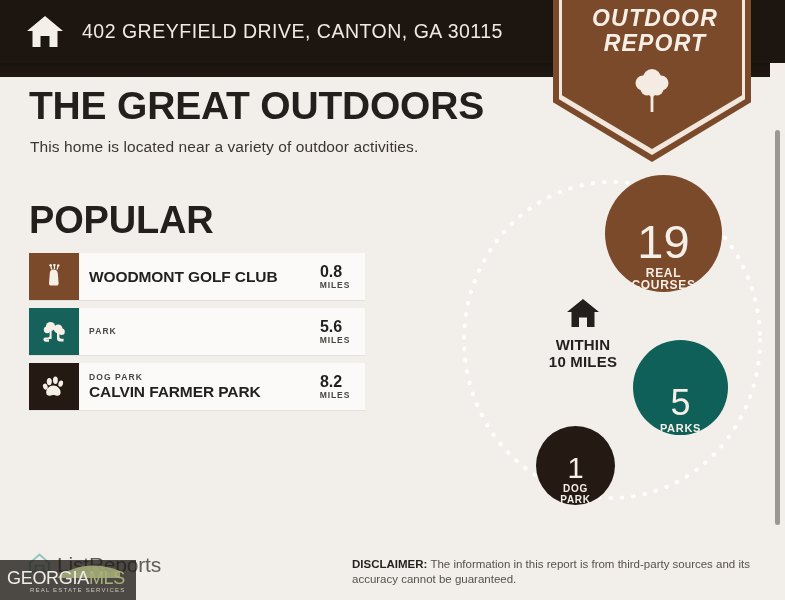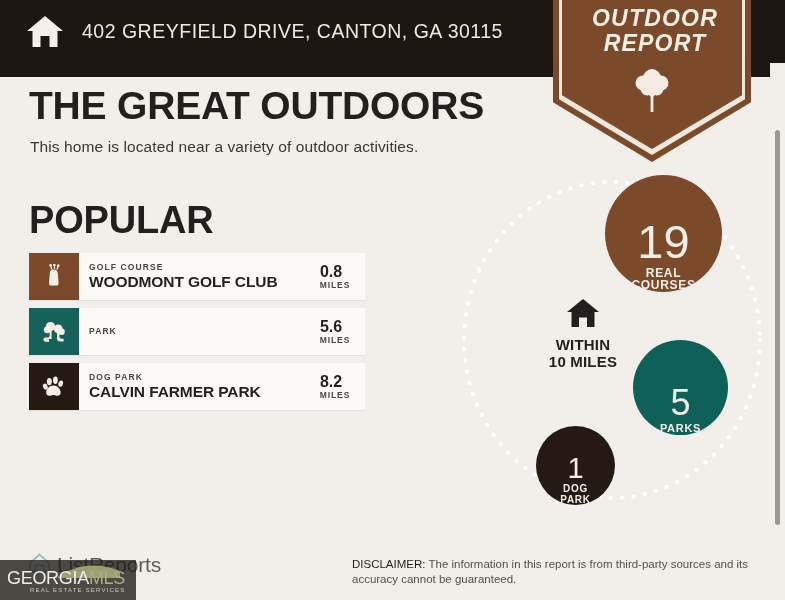--- a/index.html
+++ b/index.html
@@ -113,21 +113,21 @@
   .center-home .chtxt{font-size:15px;font-weight:700;color:#221f1c;line-height:17px;letter-spacing:.2px;}
 
   
   .lr-logo{position:absolute;left:28px;top:551px;display:flex;align-items:center;gap:6px;}
   .lr-logo svg{width:23px;height:23px;}
   .lr-text{font-size:21px;color:#5f5b57;letter-spacing:-0.2px;}
   .disclaimer{
     position:absolute;left:352px;top:557px;width:418px;
     font-size:11.5px;color:#56504b;line-height:14.5px;
   }
-  .disclaimer b{color:#231f1c;font-weight:400;}
+  .disclaimer b{color:#231f1c;font-weight:700;}
 
   
   .wm{
     position:absolute;left:0;top:560px;width:136px;height:40px;
     background:rgba(30,26,22,.78);overflow:hidden;
   }
   .wm-top{position:absolute;left:7px;top:8px;font-size:18px;letter-spacing:-0.3px;line-height:20px;}
   .wm-top .g{color:#f0ece7;font-weight:400;}
   .wm-top .m{color:#a9b07a;font-weight:400;}
   .wm-sub{position:absolute;left:30px;top:27px;font-size:6px;letter-spacing:1.2px;color:#c9c4bc;}
@@ -194,21 +194,20 @@
             <path d="M12.8 5.2 L12.8 1.1 L14.1 1.1 L14.1 5.2 Z"></path>
             <path d="M15.4 5.4 L16.6 1.4 L17.8 1.8 L16.6 5.7 Z"></path>
             <circle cx="9.6" cy="1.2" r="1.2"></circle>
             <circle cx="13.4" cy="0.9" r="1.2"></circle>
             <circle cx="17.3" cy="1.4" r="1.2"></circle>
             <rect x="8.2" y="11.4" width="9.4" height="2.2" opacity=".0"></rect>
           </g>
         </svg>
       </div>
       <div class="pmid">
-        <div class="pcat">GOLF COURSE</div>
         <div class="pname">WOODMONT GOLF CLUB</div>
       </div>
       <div class="pdist">
         <div class="pnum">0.8</div>
         <div class="punit">MILES</div>
       </div>
     </div>
 
     <div class="prow">
       <div class="ptile" style="background:#16625b">

